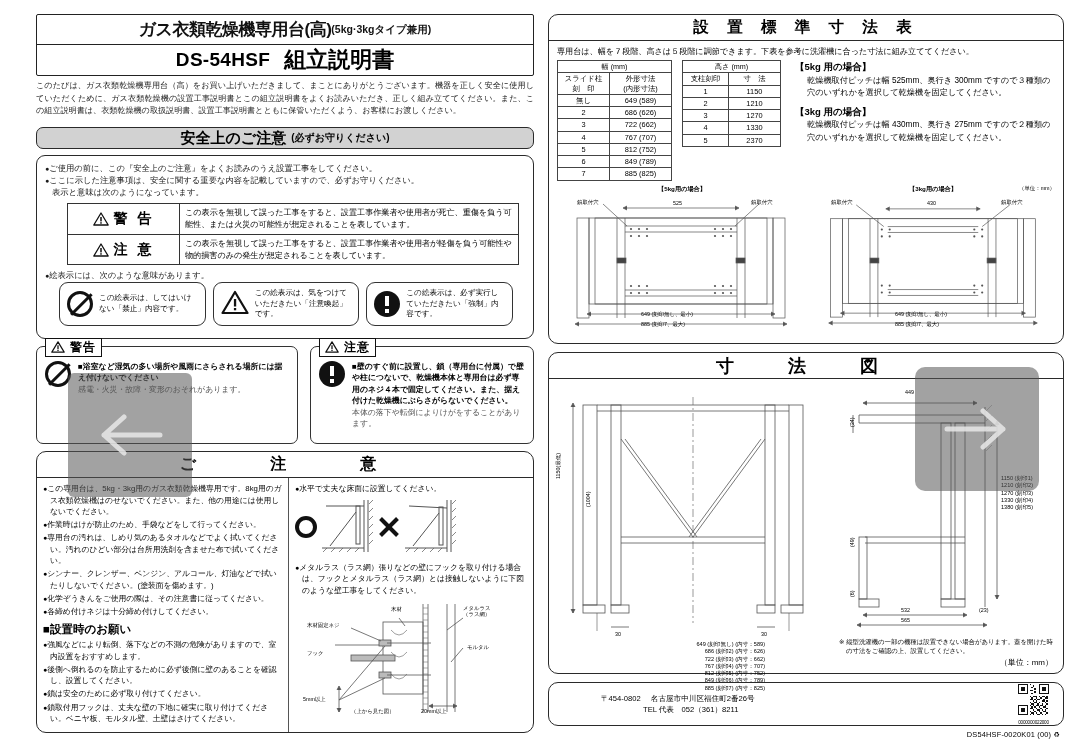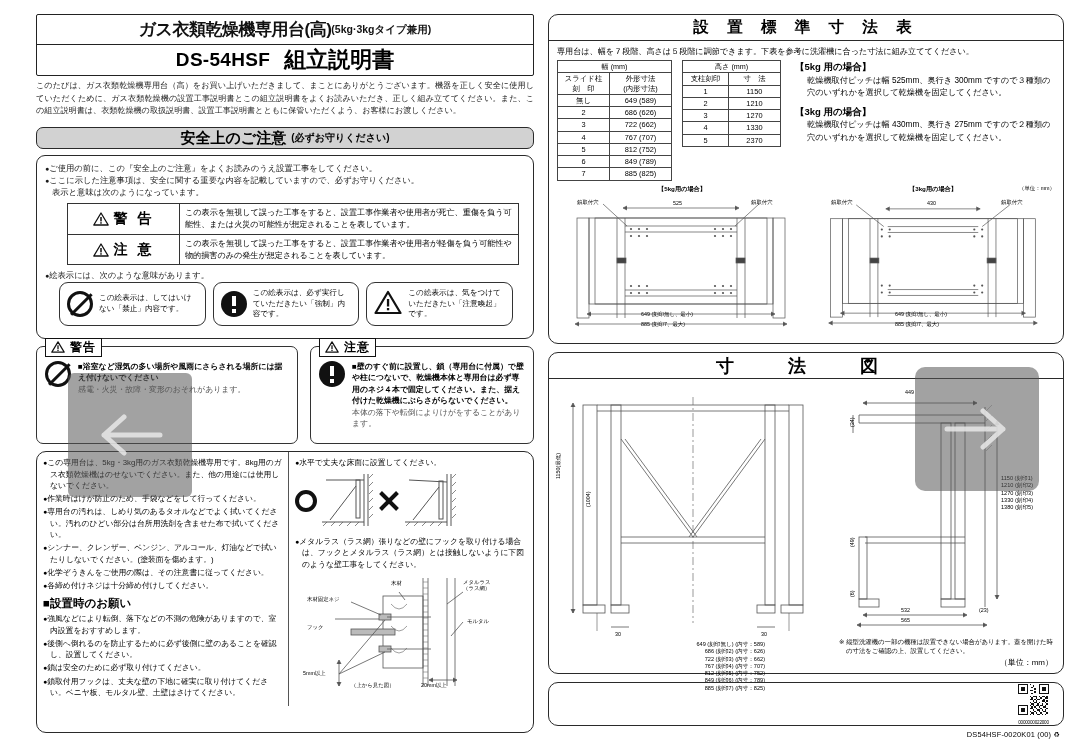--- a/index.html
+++ b/index.html
@@ -228,32 +228,32 @@
       <div class="bullet-line" style="margin-top:4px">
         <span class="dot">●</span><span>絵表示には、次のような意味があります。</span>
       </div>
 
       <div id="symRow">
         <div class="sym-box">
           <span class="ico-ban"></span>
           <span class="txt">この絵表示は、してはいけない「禁止」内容です。</span>
         </div>
         <div class="sym-box">
-          <span class="ico-excl"></span>
-          <span class="txt">この絵表示は、必ず実行していただきたい「強制」内容です。</span>
-        </div>
-        <div class="sym-box">
           <span style="flex-shrink:0">
             <svg width="28" height="25" viewBox="0 0 28 25">
                 <polygon points="14,2 26.5,23 1.5,23" fill="none" stroke="#111" stroke-width="2.2" stroke-linejoin="round"></polygon>
                 <rect x="12.9" y="9" width="2.3" height="7.5" fill="#111"></rect>
                 <rect x="12.9" y="18" width="2.3" height="2.3" fill="#111"></rect>
               </svg>
           </span>
           <span class="txt">この絵表示は、気をつけていただきたい「注意喚起」です。</span>
+        </div>
+        <div class="sym-box">
+          <span class="ico-excl"></span>
+          <span class="txt">この絵表示は、必ず実行していただきたい「強制」内容です。</span>
         </div>
       </div>
     </div>
 
     <div id="warnRow">
       <div class="callout" id="warnBox">
         <div class="tag">
           <span class="tri-ico">
             <svg width="14" height="12" viewBox="0 0 16 14">
                 <polygon points="8,1 15.2,13 0.8,13" fill="none" stroke="#111" stroke-width="1.4" stroke-linejoin="round"></polygon>
@@ -287,20 +287,23 @@
           <span class="ico-excl"></span>
           <span class="ctext">
             <span class="hd">■</span><span class="hd">壁のすぐ前に設置し、鎖（専用台に付属）で壁や柱につないで、乾燥機本体と専用台は必ず専用のネジ４本で固定してください。また、据え付けた乾燥機にぶらさがらないでください。</span><br>
             <span class="sub">本体の落下や転倒によりけがをすることがあります。</span>
           </span>
         </div>
       </div>
     </div>
 
     <div id="notePanel">
+      <div id="noteHdr">
+        <span>ご　　注　　意</span>
+      </div>
       <div id="noteBody">
         <div id="noteLeft">
           <div class="nb"><span class="dot">●</span><span>この専用台は、5kg・3kg用のガス衣類乾燥機専用です。8kg用のガス衣類乾燥機はのせないでください。また、他の用途には使用しないでください。</span></div>
           <div class="nb"><span class="dot">●</span><span>作業時はけが防止のため、手袋などをして行ってください。</span></div>
           <div class="nb"><span class="dot">●</span><span>専用台の汚れは、しめり気のあるタオルなどでよく拭いてください。汚れのひどい部分は台所用洗剤を含ませた布で拭いてください。</span></div>
           <div class="nb"><span class="dot">●</span><span>シンナー、クレンザー、ベンジン、アルコール、灯油などで拭いたりしないでください。(塗装面を傷めます。)</span></div>
           <div class="nb"><span class="dot">●</span><span>化学ぞうきんをご使用の際は、その注意書に従ってください。</span></div>
           <div class="nb"><span class="dot">●</span><span>各締め付けネジは十分締め付けしてください。</span></div>
           <div class="sec-hd">■設置時のお願い</div>
           <div class="nb"><span class="dot">●</span><span>強風などにより転倒、落下などの不測の危険がありますので、室内設置をおすすめします。</span></div>
@@ -734,20 +737,25 @@
         <span class="tiny2" style="position:absolute;left:352px;top:238px">565</span>
 
         <div style="position:absolute;left:290px;top:258px;width:214px;font-size:6.4px;line-height:1.45;text-indent:-7px;padding-left:7px">
           <span>※ 縦型洗濯機の一部の機種は設置できない場合があります。蓋を開けた時の寸法をご確認の上、設置してください。</span>
         </div>
         <div style="position:absolute;right:10px;top:278px;font-size:8px">（単位：mm）</div>
       </div>
     </div>
 
     <div id="footPanel">
+      <span id="addr">
+        <span>〒454-0802</span>
+        <span style="margin-left:8px">名古屋市中川区福住町2番26号</span><br>
+        <span style="margin-left:42px">TEL 代表　052（361）8211</span>
+      </span>
       <span id="qrwrap">
         <svg id="qr" viewBox="0 0 21 21" shape-rendering="crispEdges">
           <rect width="21" height="21" fill="#fff"></rect>
           <g fill="#111">
             <rect x="0" y="0" width="7" height="1"></rect>
               <rect x="0" y="6" width="7" height="1"></rect>
             <rect x="0" y="0" width="1" height="7"></rect>
               <rect x="6" y="0" width="1" height="7"></rect>
             <rect x="2" y="2" width="3" height="3"></rect>
             <rect x="14" y="0" width="7" height="1"></rect>

